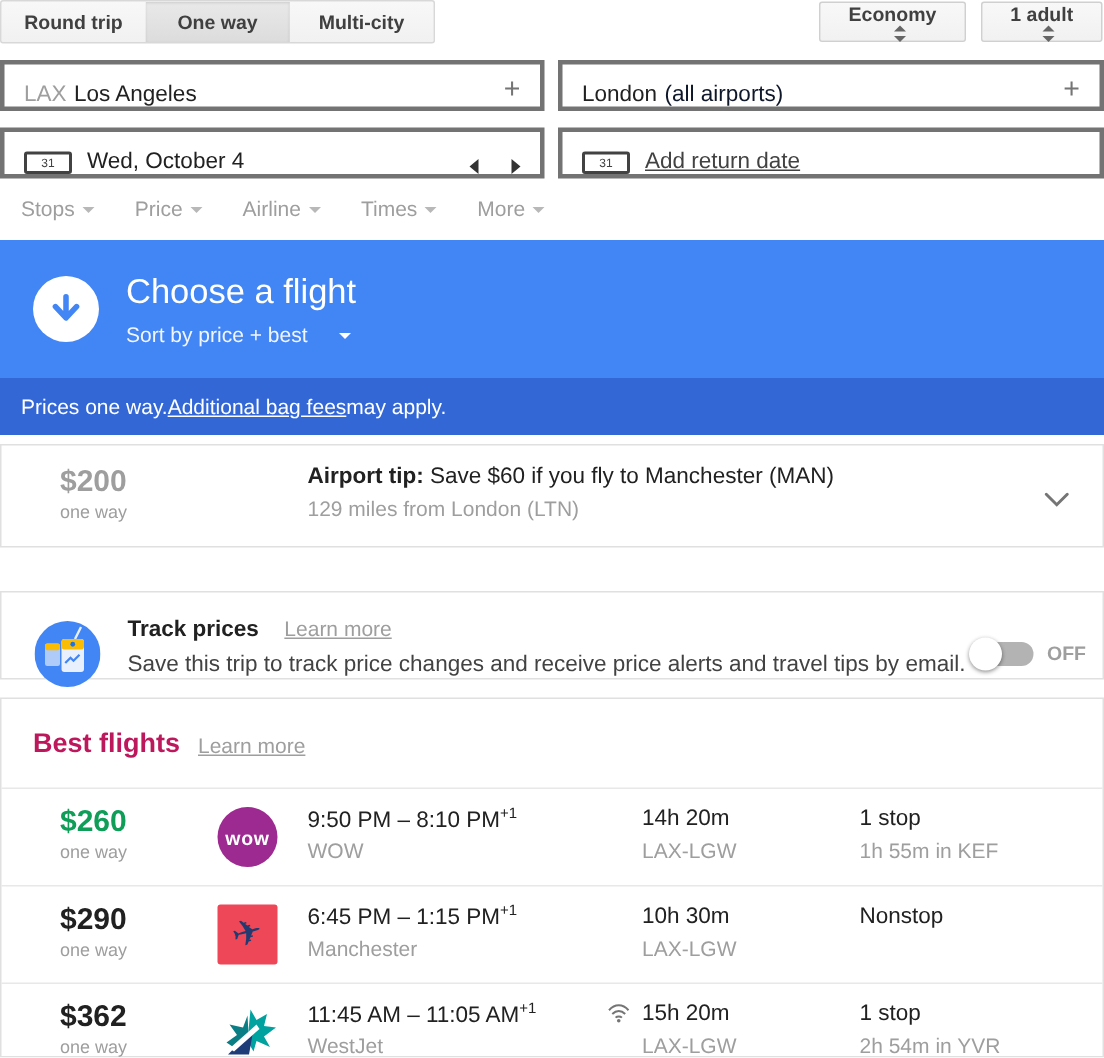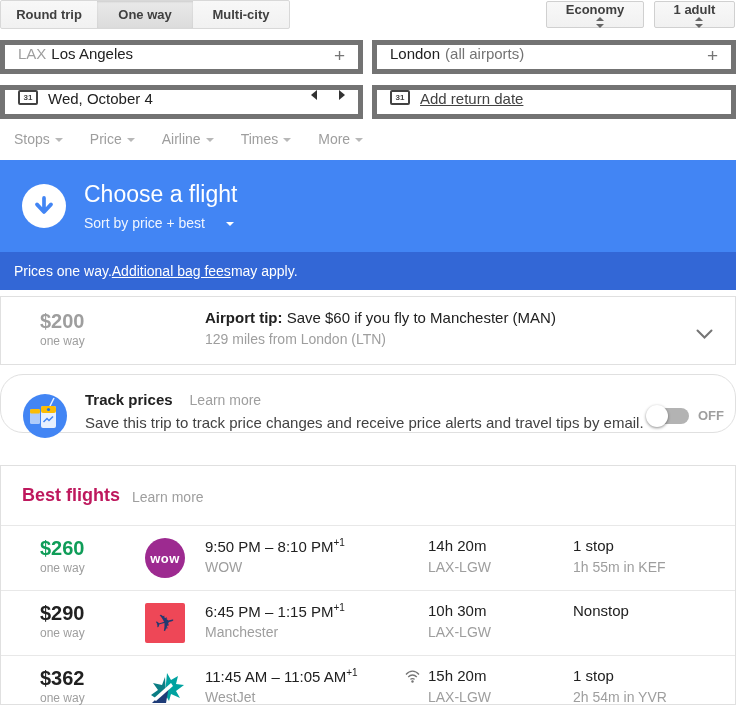--- a/index.html
+++ b/index.html
@@ -13,27 +13,27 @@
          color:#404040; cursor:pointer; }
   .tab.selected { background:linear-gradient(#e9e9e9,#dcdcdc); box-shadow:inset 0 1px 2px rgba(0,0,0,.12); }
 
   .select-btn { position:absolute; top:1px; height:27px; border:1px solid #d0d0d0; border-radius:2px;
                 background:linear-gradient(#f8f8f8,#f1f1f1); display:flex; align-items:center;
                 justify-content:space-between; padding:0 9px; font-size:13px; font-weight:bold; color:#404040; cursor:pointer;flex-direction:column; }
   .updown { display:flex; flex-direction:column; gap:3px; margin-left:9px; }
   .tri-up   { width:0; height:0; border-left:4px solid transparent; border-right:4px solid transparent; border-bottom:4px solid #666; }
   .tri-down { width:0; height:0; border-left:4px solid transparent; border-right:4px solid transparent; border-top:4px solid #666; }
 
-  .input { position:absolute; height:34px; border:5px solid #737373; background:#fff; display:flex;
-           align-items:flex-start; padding:0 13px; font-size:15px; color:#212121; cursor:text; }
+  .input { position:absolute; height:34px; border:3px solid #737373; background:#fff; display:flex;
+           align-items:flex-end; padding:0 13px; font-size:15px; color:#212121; cursor:text; }
   .gray { color:#9e9e9e; }
-  .dim  { color:#737373; }
+  .dim  { color:#0f172a; }
   .plus { margin-left:auto; color:#757575; font-size:19px; font-weight:normal; cursor:pointer; }
 
-  .cal { width:20px; height:15px; border:2px solid #424242; border-radius:2px; font-size:8px; font-weight:bold;
+  .cal { width:32px; height:15px; border:2px solid #424242; border-radius:2px; font-size:8px; font-weight:normal;
          display:flex; align-items:center; justify-content:center; color:#424242; margin-right:10px; flex:none; }
   .nav-arrows { margin-left:auto; display:flex; gap:22px; align-items:center; }
   .arr-left  { width:0; height:0; border-top:5px solid transparent; border-bottom:5px solid transparent; border-right:6px solid #333; cursor:pointer; }
   .arr-right { width:0; height:0; border-top:5px solid transparent; border-bottom:5px solid transparent; border-left:6px solid #333; cursor:pointer; }
   .return-link { color:#424242; text-decoration:underline; }
 
   .filters { position:absolute; left:14px; top:131px; display:flex; gap:27px; }
   .filter { display:flex; align-items:center; gap:5px; font-size:14px; color:#9e9e9e; cursor:pointer; }
   .caret { width:0; height:0; border-left:4px solid transparent; border-right:4px solid transparent; border-top:4px solid #b8b8b8; margin-top:2px; }
 
@@ -50,25 +50,25 @@
 
   
   .card { position:absolute; left:0; width:736px; border:1px solid #e0e0e0; background:#fff; }
   .tip-card { top:296px; height:69px; }
   .tip-price { position:absolute; left:39px; top:13px; font-size:20px; font-weight:bold; color:#9e9e9e; }
   .tip-unit  { position:absolute; left:39px; top:37px; font-size:12px; color:#9e9e9e; }
   .tip-line  { position:absolute; left:204px; top:12px; font-size:15px; color:#212121; }
   .tip-sub   { position:absolute; left:204px; top:34px; font-size:14px; color:#9e9e9e; }
   .tip-chevron { position:absolute; right:22px; top:28px; cursor:pointer; }
 
-  .track-card { top:374px; height:59px;border-radius:23px; }
+  .track-card { top:394px; height:59px; }
   .track-icon { position:absolute; left:22px; top:19px; width:44px; height:44px; }
   .track-line1 { position:absolute; left:84px; top:16px; display:flex; gap:17px; align-items:baseline; }
   .track-title { font-size:15px; font-weight:bold; color:#212121; }
-  .learn-link { font-size:14px; color:#9e9e9e; cursor:pointer; }
+  .learn-link { font-size:14px; color:#9e9e9e; text-decoration:underline; cursor:pointer; }
   .track-desc { position:absolute; left:84px; top:39px; font-size:15px; color:#424242; }
   .toggle { position:absolute; left:645px; top:30px; width:44px; height:22px; cursor:pointer; }
   .toggle-track { position:absolute; left:6px; top:3px; width:37px; height:16px; background:#b3b3b3; border-radius:8px; }
   .toggle-knob { position:absolute; left:0; top:0; width:22px; height:22px; background:#fff; border-radius:50%;
                  box-shadow:0 1px 3px rgba(0,0,0,.45); }
   .toggle-label { position:absolute; left:697px; top:33px; font-size:13px; font-weight:bold; color:#9e9e9e; }
 
   .bf-card { top:465px; height:240px; }
   .bf-title { position:absolute; left:21px; top:19px; font-size:18px; font-weight:bold; color:#be185d; }
   .bf-learn { position:absolute; left:131px; top:23px; }

